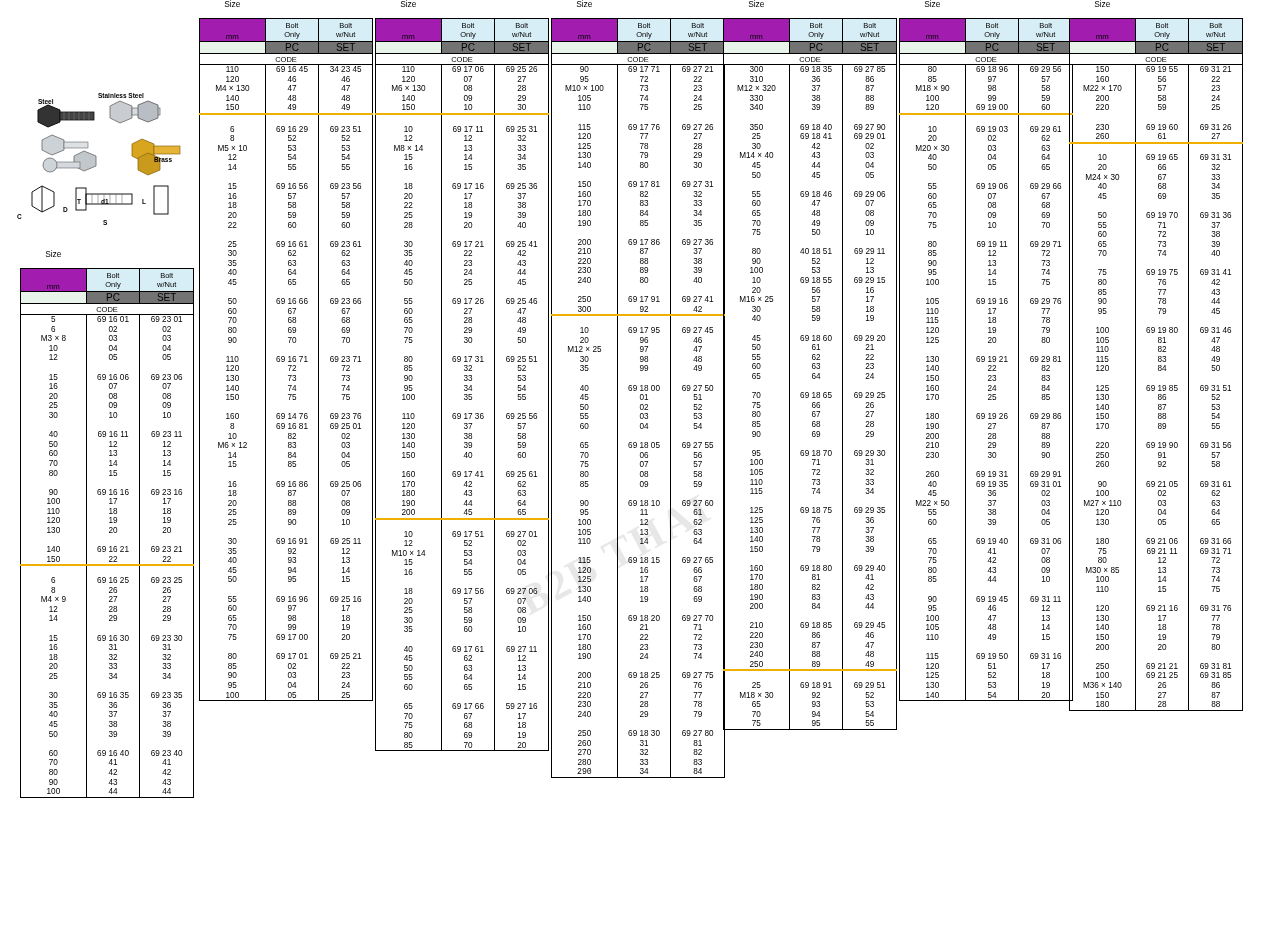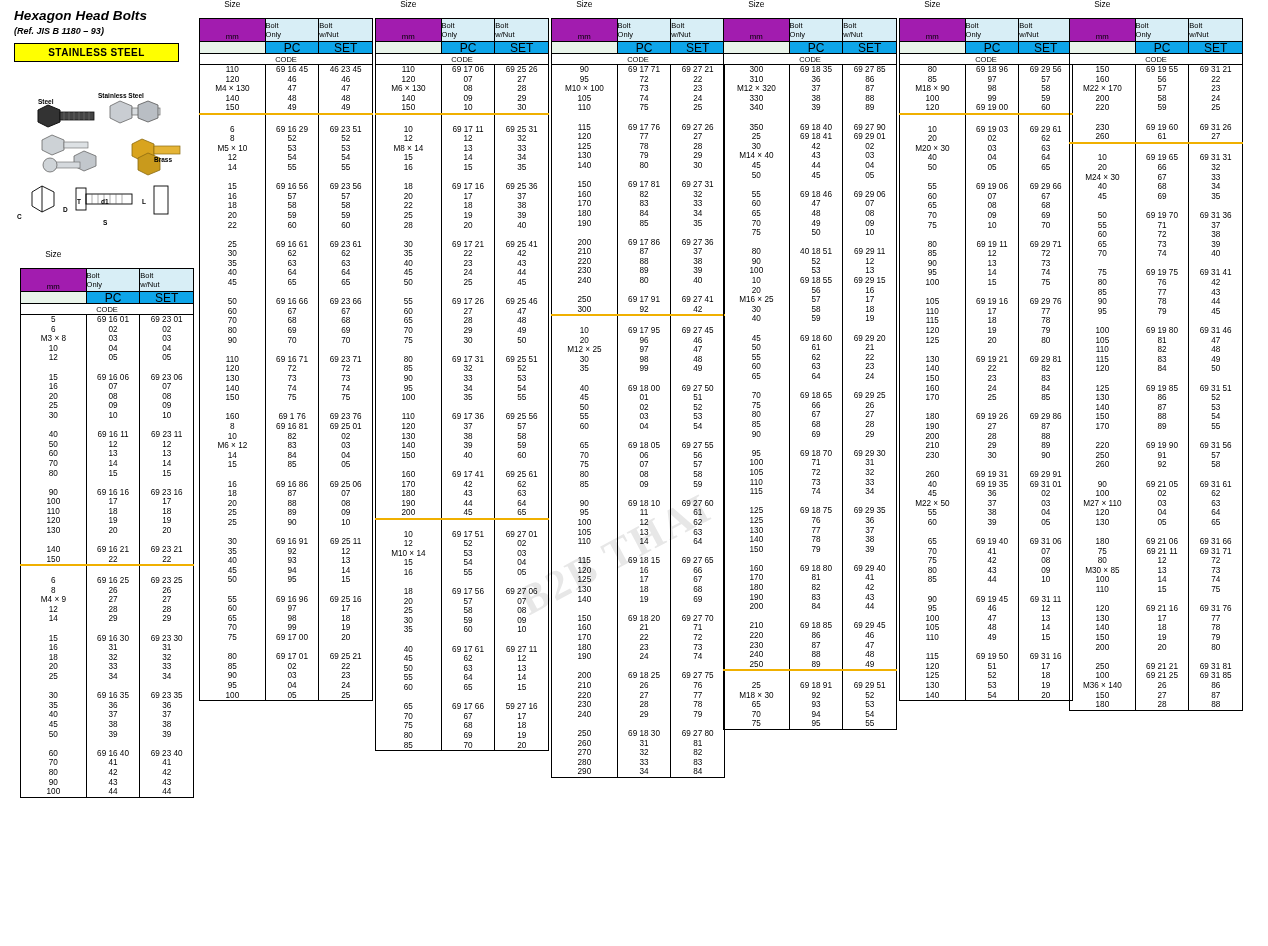--- a/index.html
+++ b/index.html
@@ -23,44 +23,37 @@
   table.tt td.pc{width:31%;}
   table.tt td.st{width:31%;}
   table.tt tr.sep td{border-top:2px solid #f0b000;}
 
   .hd{border:1px solid #000;box-sizing:border-box;background:#fff;}
   .hd .r1{display:flex;height:22px;}
   .hd .r2{display:flex;height:11px;border-top:1px solid #000;}
   .hd .r3{height:10px;border-top:1px solid #000;display:flex;align-items:center;justify-content:center;font-size:7.5px;}
   .hd .c-size{width:38%;background:#a21caf;display:flex;align-items:center;justify-content:flex-end;flex-direction:column;border-right:1px solid #000;gap:23px;}
   .hd .c-size2{width:38%;background:#e8f4ea;display:flex;align-items:center;justify-content:center;border-right:1px solid #000;font-size:7.5px;}
-  .hd .c-b{width:31%;background:#d8eef6;display:flex;justify-content:center;flex-direction:column;font-size:7.5px;line-height:9px;border-right:1px solid #000;}
+  .hd .c-b{width:31%;background:#d8eef6;display:flex;align-items:center;justify-content:center;flex-direction:column;font-size:7.5px;line-height:9px;border-right:1px solid #000;}
   .hd .c-b:last-child{border-right:0;}
-  .hd .c-s{width:31%;background:#0ea5e9;display:flex;align-items:center;justify-content:center;font-size:12px;border-right:1px solid #000;}
+  .hd .c-s{width:31%;background:#737373;display:flex;align-items:center;justify-content:center;font-size:10px;border-right:1px solid #000;}
   .hd .c-s:last-child{border-right:0;}
   .hd .sizetxt{font-size:8.4px;}
   .hd .mmtxt{font-size:7.8px;}
 
   .watermark{position:absolute;left:510px;top:530px;font-size:42px;color:#e7e7e7;font-weight:bold;transform:rotate(-28deg);letter-spacing:2px;font-family:"Liberation Serif",serif;pointer-events:none;}
 
   
   svg{display:block;}
 </style>
 </head>
 <body>
 
 <div class="page">
 
-  <div class="hdr">
-    <h1>Hexagon Head Bolts</h1>
-    <div class="ref">(Ref. JIS B 1180 – 93)</div>
-    <div class="ssbar">
-      <span>STAINLESS STEEL</span>
-    </div>
-  </div>
 
   <div class="picbox">
     <div class="lbl" style="left:24px;top:10px;">Steel</div>
     <div class="lbl" style="left:84px;top:4px;">Stainless Steel</div>
     <div class="lbl" style="left:140px;top:68px;">Brass</div>
 
     <svg width="180" height="170" viewBox="0 0 180 170">
 
       <g>
         <polygon points="24,22 34,17 46,22 46,34 34,39 24,34" fill="#333" stroke="#111" stroke-width="1"></polygon>
@@ -422,21 +415,21 @@
             <div class="c-s">PC</div>
             <div class="c-s">SET</div>
           </div>
           <div class="r3">CODE</div>
         </div>
         <table class="tt">
           <tbody>
             <tr>
               <td class="sz">110</td>
               <td class="pc">69 16 45</td>
-              <td class="st">46 23 45</td>
+              <td class="st">34 23 45</td>
             </tr>
             <tr>
               <td class="sz">120</td>
               <td class="pc">46</td>
               <td class="st">46</td>
             </tr>
             <tr>
               <td class="sz">M4 × 130</td>
               <td class="pc">47</td>
               <td class="st">47</td>
@@ -601,21 +594,21 @@
               <td class="pc">75</td>
               <td class="st">75</td>
             </tr>
             <tr>
               <td class="sz"></td>
               <td class="pc"></td>
               <td class="st"></td>
             </tr>
             <tr>
               <td class="sz">160</td>
-              <td class="pc">69 1 76</td>
+              <td class="pc">69 14 76</td>
               <td class="st">69 23 76</td>
             </tr>
             <tr>
               <td class="sz">8</td>
               <td class="pc">69 16 81</td>
               <td class="st">69 25 01</td>
             </tr>
             <tr>
               <td class="sz">10</td>
               <td class="pc">82</td>
@@ -1526,21 +1519,21 @@
               <td class="sz">270</td>
               <td class="pc">32</td>
               <td class="st">82</td>
             </tr>
             <tr>
               <td class="sz">280</td>
               <td class="pc">33</td>
               <td class="st">83</td>
             </tr>
             <tr>
-              <td class="sz" style="border-bottom: 1px solid rgb(0, 0, 0);">290</td>
+              <td class="sz" style="border-bottom: 1px solid rgb(0, 0, 0); font-family: Liberation Mono, monospace;">290</td>
               <td class="pc" style="border-bottom: 1px solid rgb(0, 0, 0);">34</td>
               <td class="st" style="border-bottom: 1px solid rgb(0, 0, 0);">84</td>
             </tr>
           </tbody>
         </table>
       </div>
       <div class="col" style="left: 723px; top: 18px; width: 174px;">
         <div class="hd">
           <div class="r1">
             <div class="c-size">

